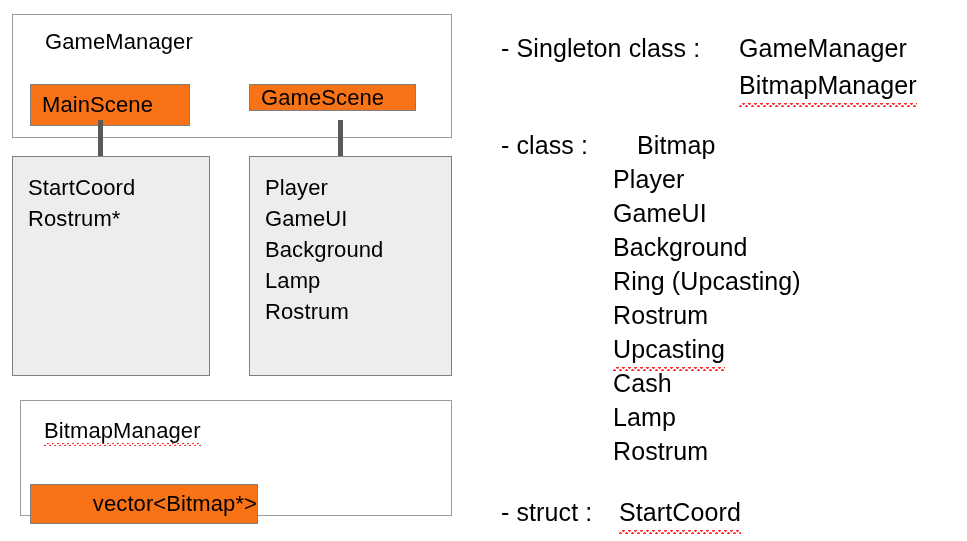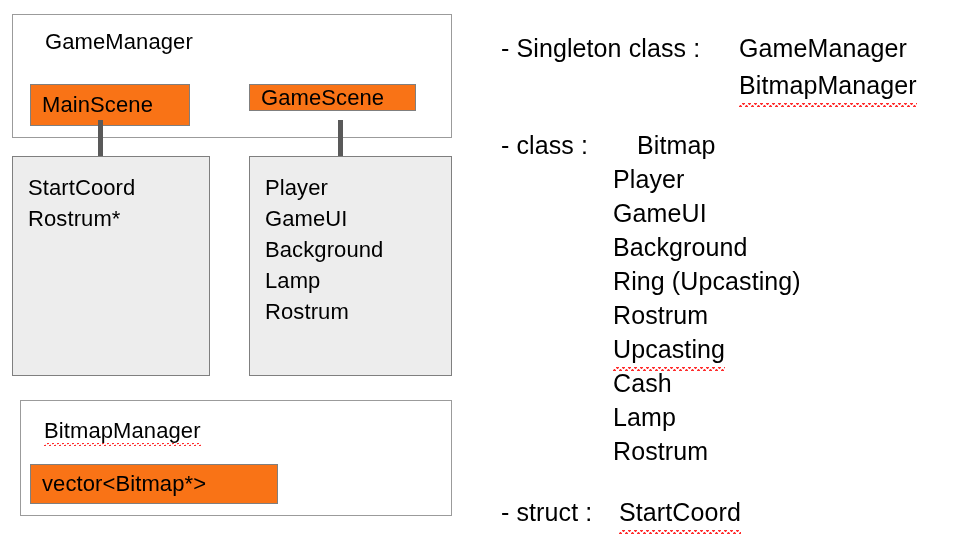--- a/index.html
+++ b/index.html
@@ -145,21 +145,21 @@
     <div>Lamp</div>
     <div>Rostrum</div>
   </div>
 
   <div class="outer-box" style="left:20px; top:400px; width:432px; height:116px;">
   </div>
   <div class="box-title" style="left:44px; top:420px;">
     <span class="squiggle squiggle-sm">BitmapManager</span>
   </div>
 
-  <div class="inner-chip" style="left:30px; top:464px; width:248px; height:40px;">
+  <div class="inner-chip" style="left:30px; top:484px; width:228px; height:40px;justify-content:flex-end;">
     <span class="chip-label">vector&lt;Bitmap*&gt;</span>
   </div>
 
 </div>
 
 <div class="text-panel">
 
   <div class="tp-line" style="left:4px; top:11px;">- Singleton class :</div>
   <div class="tp-line" style="left:242px; top:11px;">GameManager</div>
   <div class="tp-line" style="left:242px; top:48px;">

